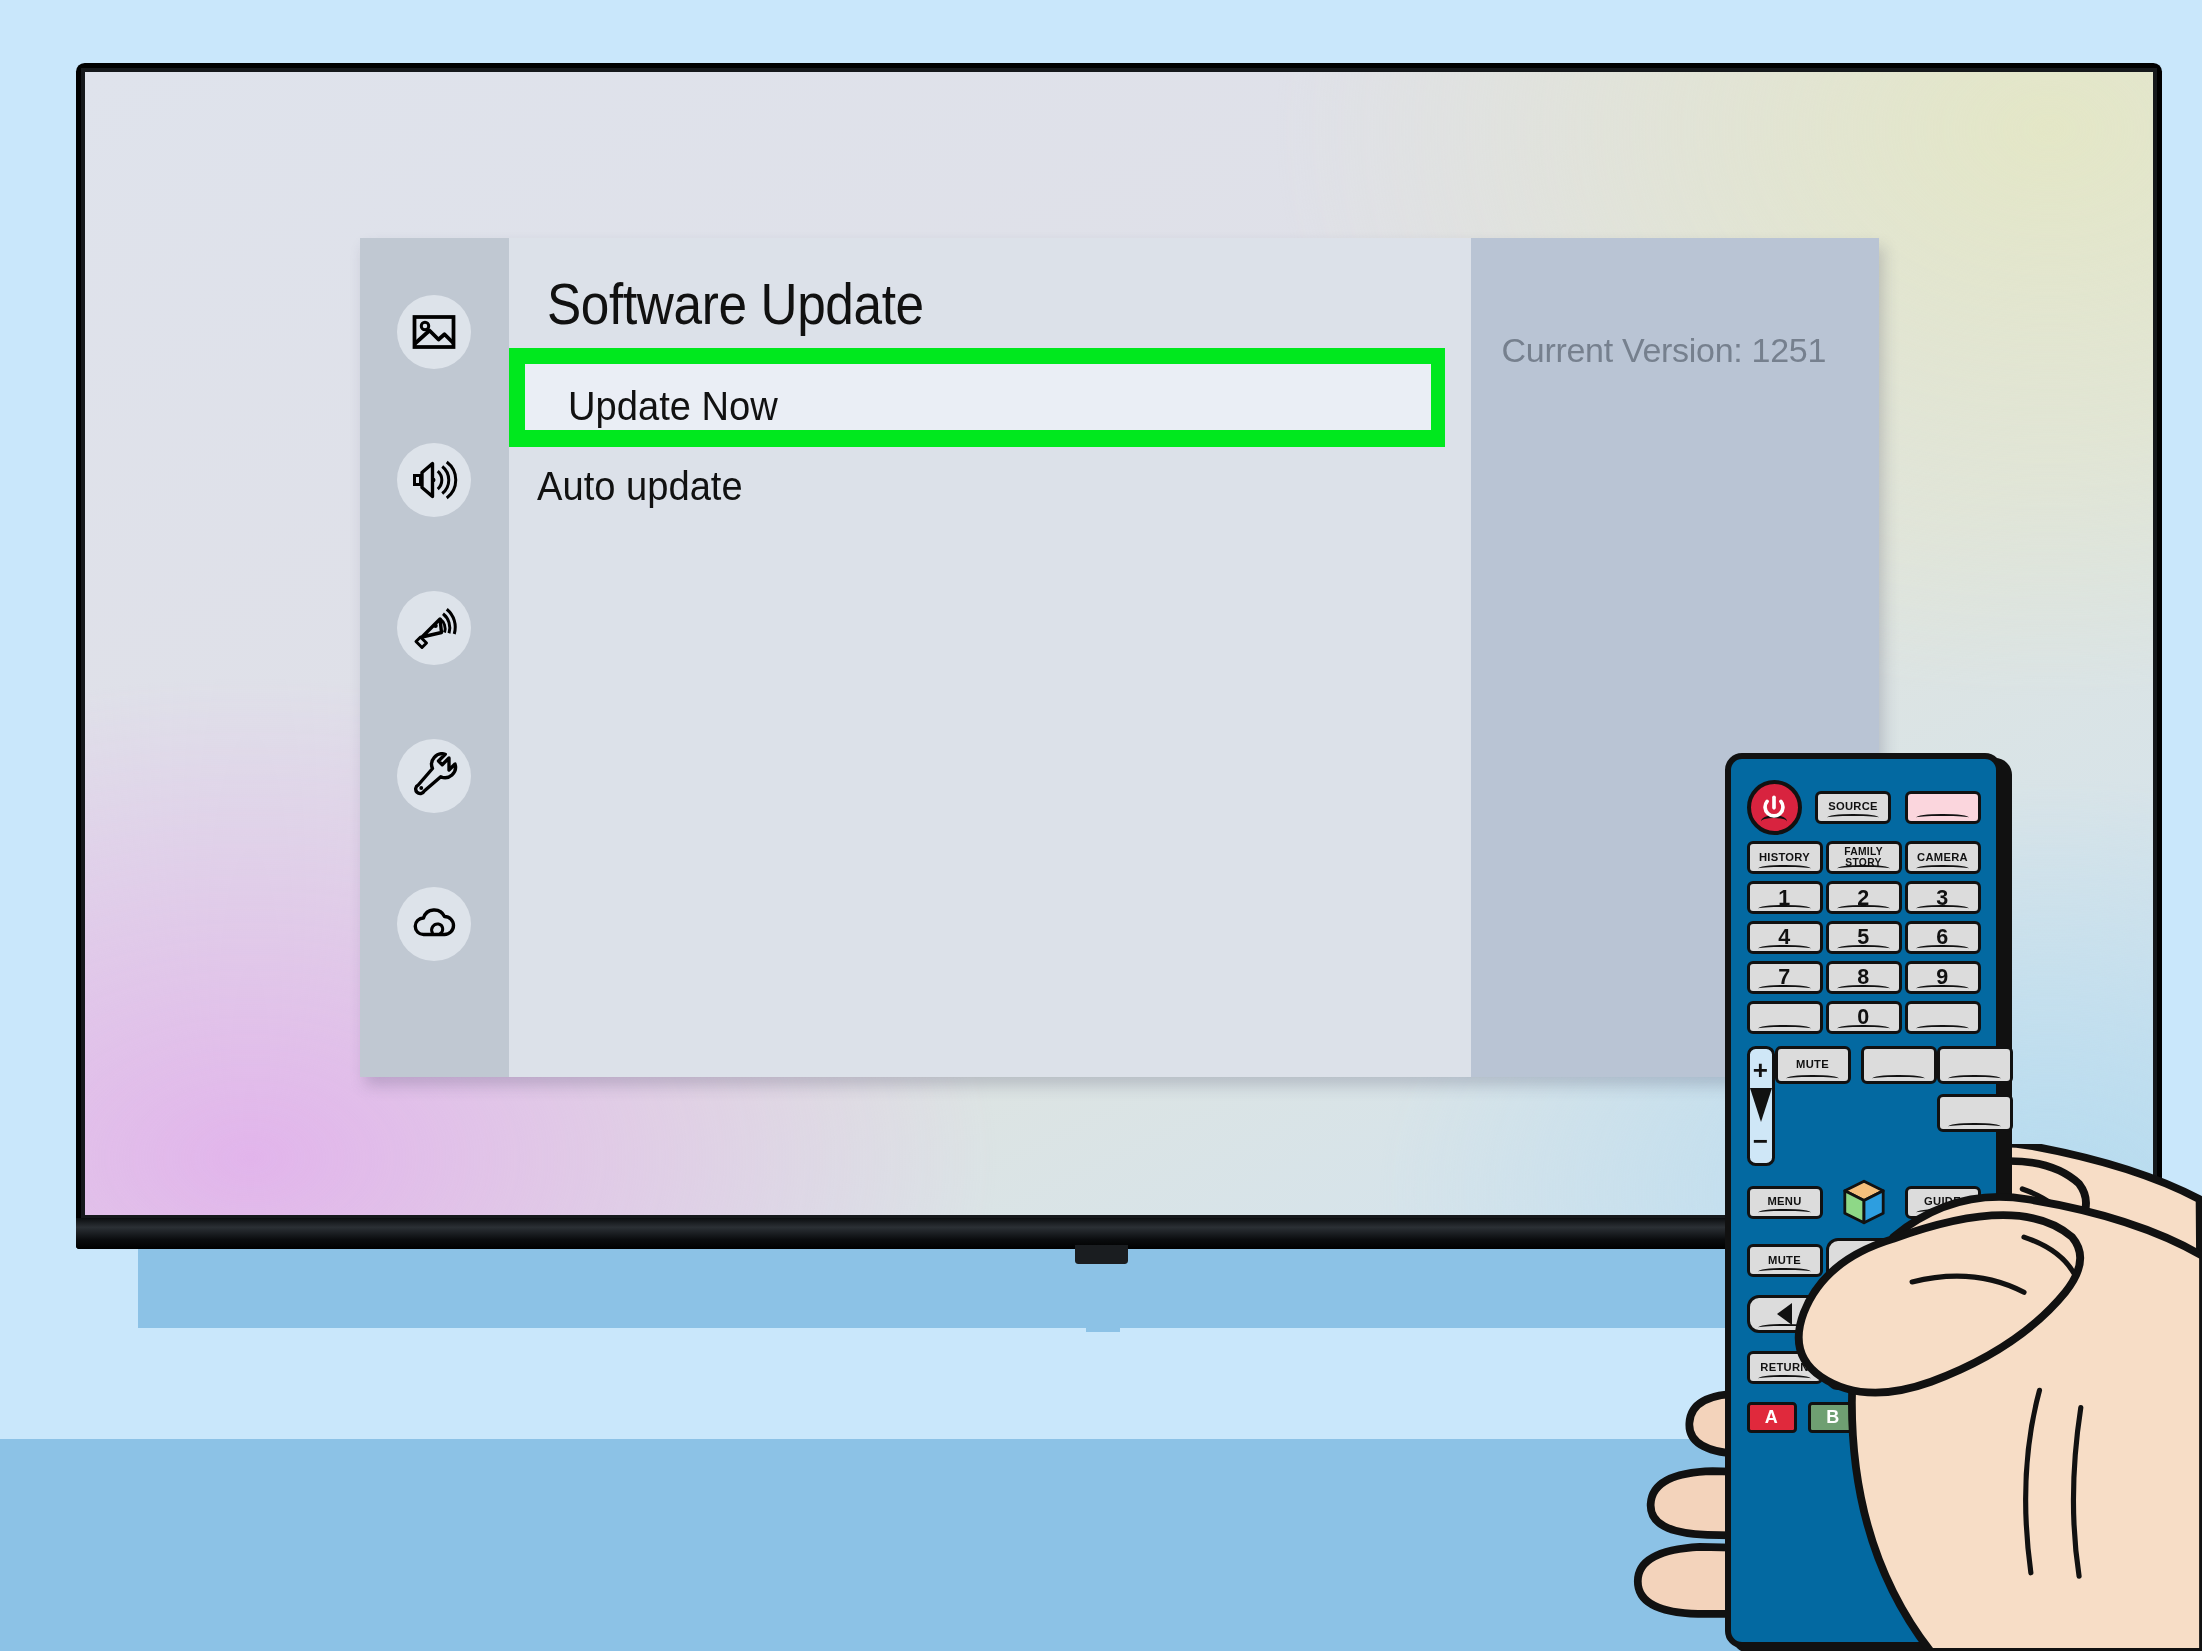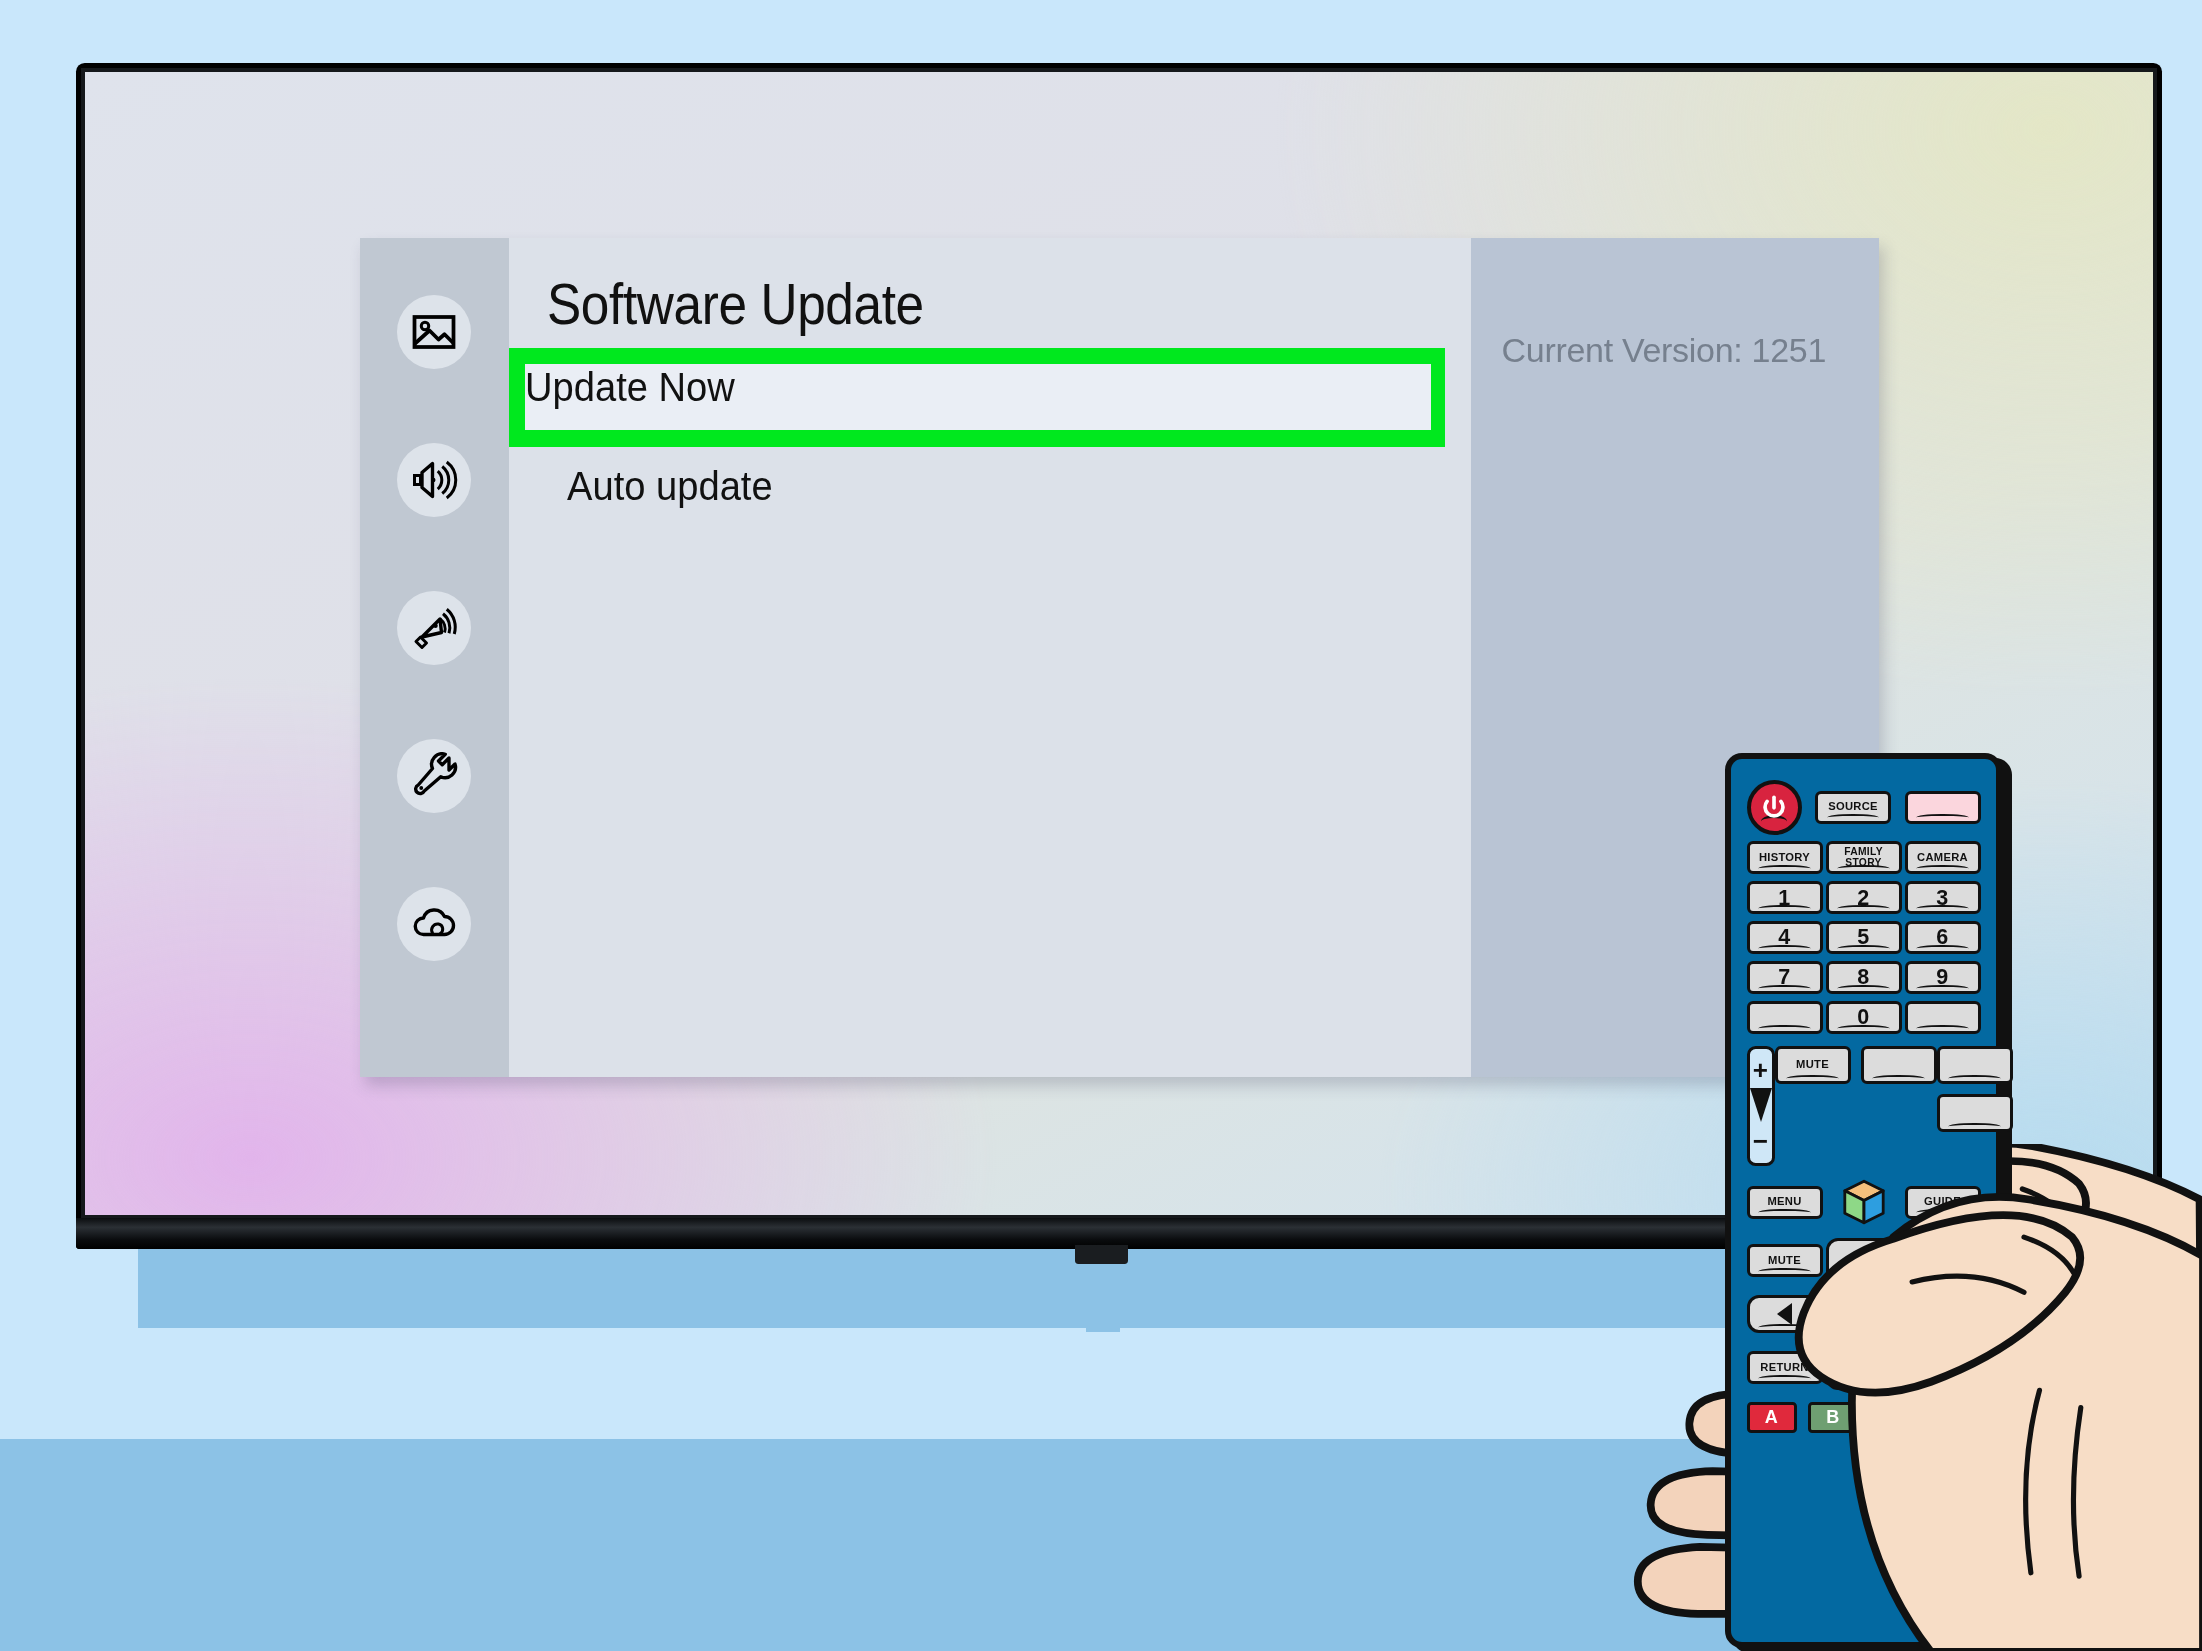--- a/index.html
+++ b/index.html
@@ -76,28 +76,29 @@
     transform:scaleX(.9); transform-origin:left center;
   }
   .osd-row-hl{
     position:absolute; left:0px; top:110px; width:936px; height:99px;
     background:#00e81e;
     padding:16.3px 13.8px 16.3px 16.3px;
   }
   .osd-row-hl-inner{
     width:100%; height:100%;
     background:#eaeef5;
-    display:flex; align-items:flex-start;
+    display:flex; align-items:flex-end;
+    padding-left:43px;
   }
   .osd-row-hl-inner span{
     font-size:41px; color:#111; transform:scaleX(.93); transform-origin:left center;
   }
   .osd-row{
     position:absolute; left:0; top:213px; width:936px; height:71px;
-    display:flex; align-items:center; padding-left:58px;text-align:center;
+    display:flex; align-items:center; padding-left:28px;text-align:center;
   }
   .osd-row span{
     font-size:41px; color:#111; transform:scaleX(.93); transform-origin:left center;
   }
 
   .osd-info{
     width:426px; background:#b9c4d4; padding:41px 34px 0 31px;
   }
   .osd-info p{
     font-size:34px; line-height:1.28; color:#76808e;

